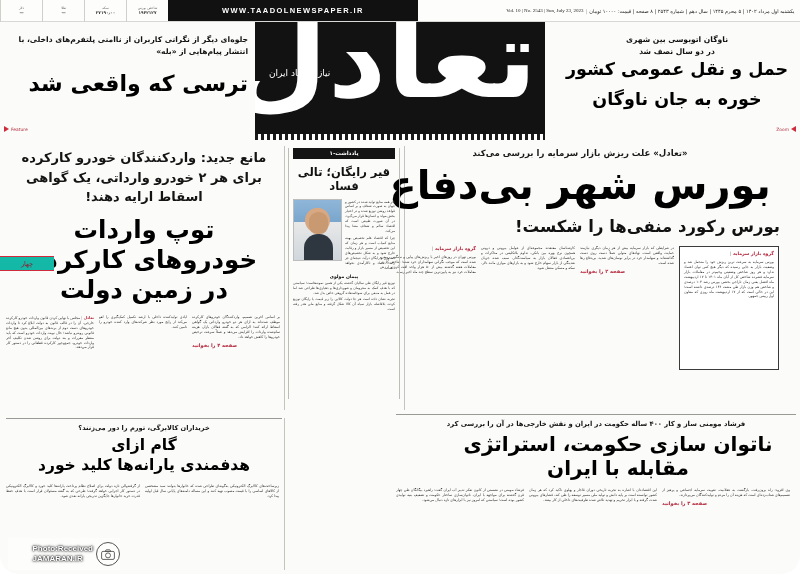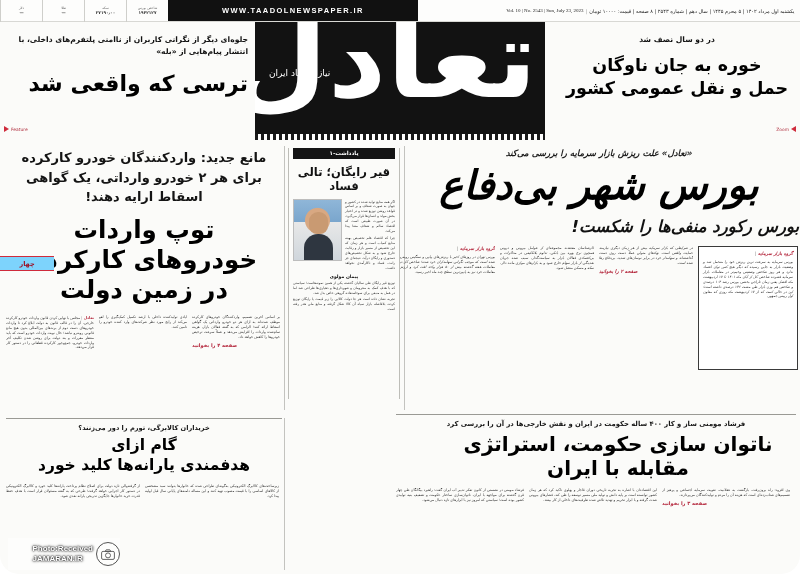--- a/index.html
+++ b/index.html
@@ -188,24 +188,23 @@
   .mainarea {
     position: absolute;
     top: 146px; left: 0;
     width: 800px;
     height: 428px;
   }
 
   
   .lead-right {
     position: absolute;
-    right: 1px;
+    right: 20px;
     top: 2px;
     width: 400px;
-    font-style: italic;
   }
   .lead-kicker {
     text-align: center;
     font-size: 8.6px;
     font-weight: bold;
     color: #1a1a1a;
     margin-bottom: 6px;
   }
   .lead-title {
     text-align: center;
@@ -358,28 +357,28 @@
     letter-spacing: -0.6px;
     margin-top: 8px;
     color: #000;
   }
   .ll-tab {
     position: absolute;
     left: -6px;
     top: 108px;
     width: 54px;
     height: 15px;
-    background: #7dd3fc;
+    background: #14b8a6;
     border-top: 1.5px solid #cf2b3c;
     border-bottom: 1.5px solid #cf2b3c;
     display: flex;
     align-items: center;
     justify-content: center;
     font-size: 6.5px;
-    font-weight: bold;
+    font-weight: normal;
     color: #9c1228;
   }
 
   
   .bottom-right {
     position: absolute;
     right: 4px;
     top: 268px;
     width: 400px;
     border-top: 1px solid #9a9a95;
@@ -507,23 +506,24 @@
       <div class="mh-head">ترسی که واقعی شد</div>
     </div>
 
     <div class="logo-block">
       <div class="logo-word">تعادل</div>
       <div class="logo-sub">نیاز اقتصاد ایران</div>
     </div>
     <div class="logo-strip"></div>
 
     <div class="mh-right">
+      <div class="mh-kicker">ناوگان اتوبوسی بین شهری</div>
       <div class="mh-kicker">در دو سال نصف شد</div>
+      <div class="mh-head two" style="margin-top:1px">حمل و نقل عمومی کشور</div>
       <div class="mh-head two">خوره به جان ناوگان</div>
-      <div class="mh-head two" style="margin-top:1px">حمل و نقل عمومی کشور</div>
     </div>
 
     <div class="ptr" id="ptr-left">
       <span class="tri"></span>
       <span>Feature</span>
     </div>
     <div class="ptr flip" id="ptr-right">
       <span class="tri"></span>
       <span>Zoom</span>
     </div>

